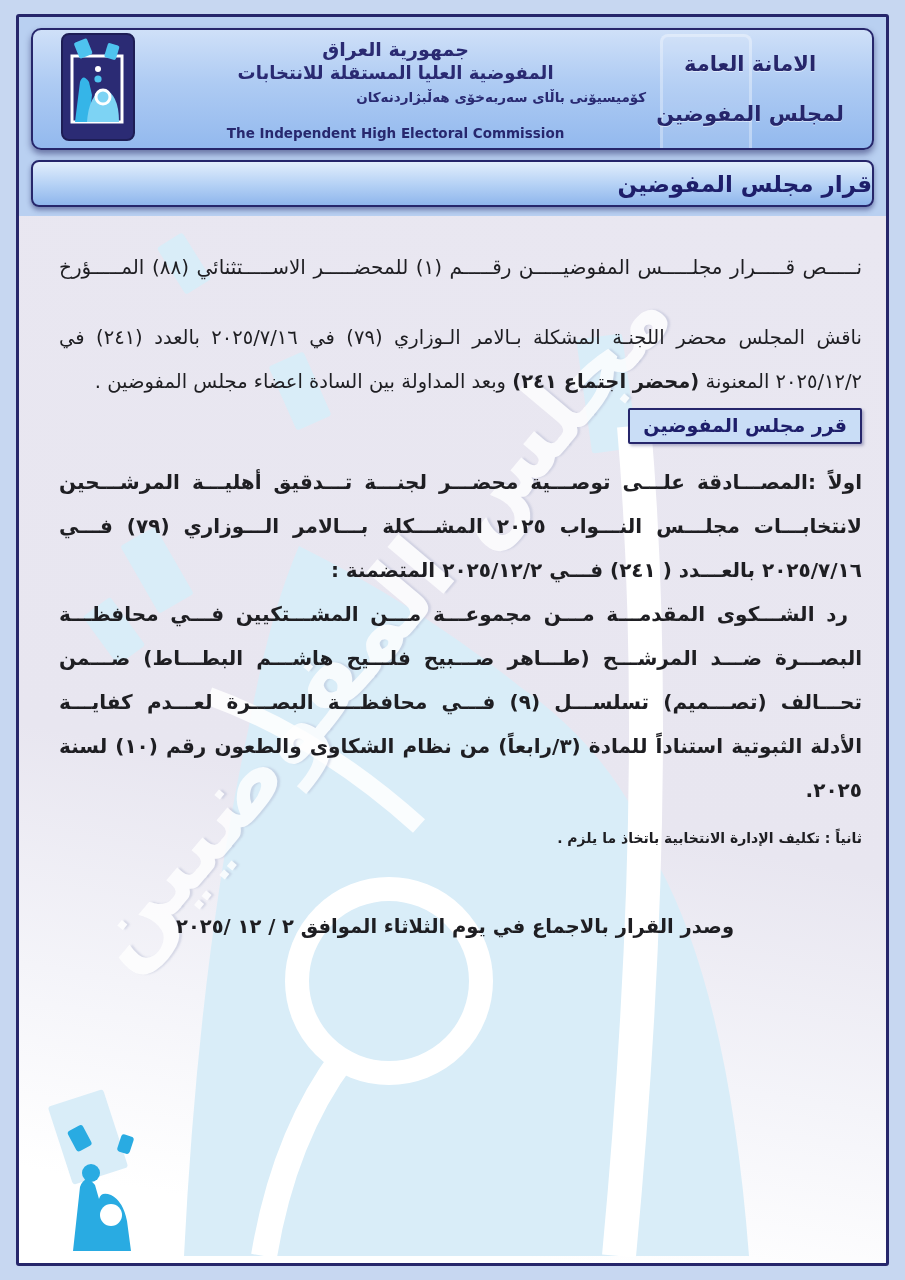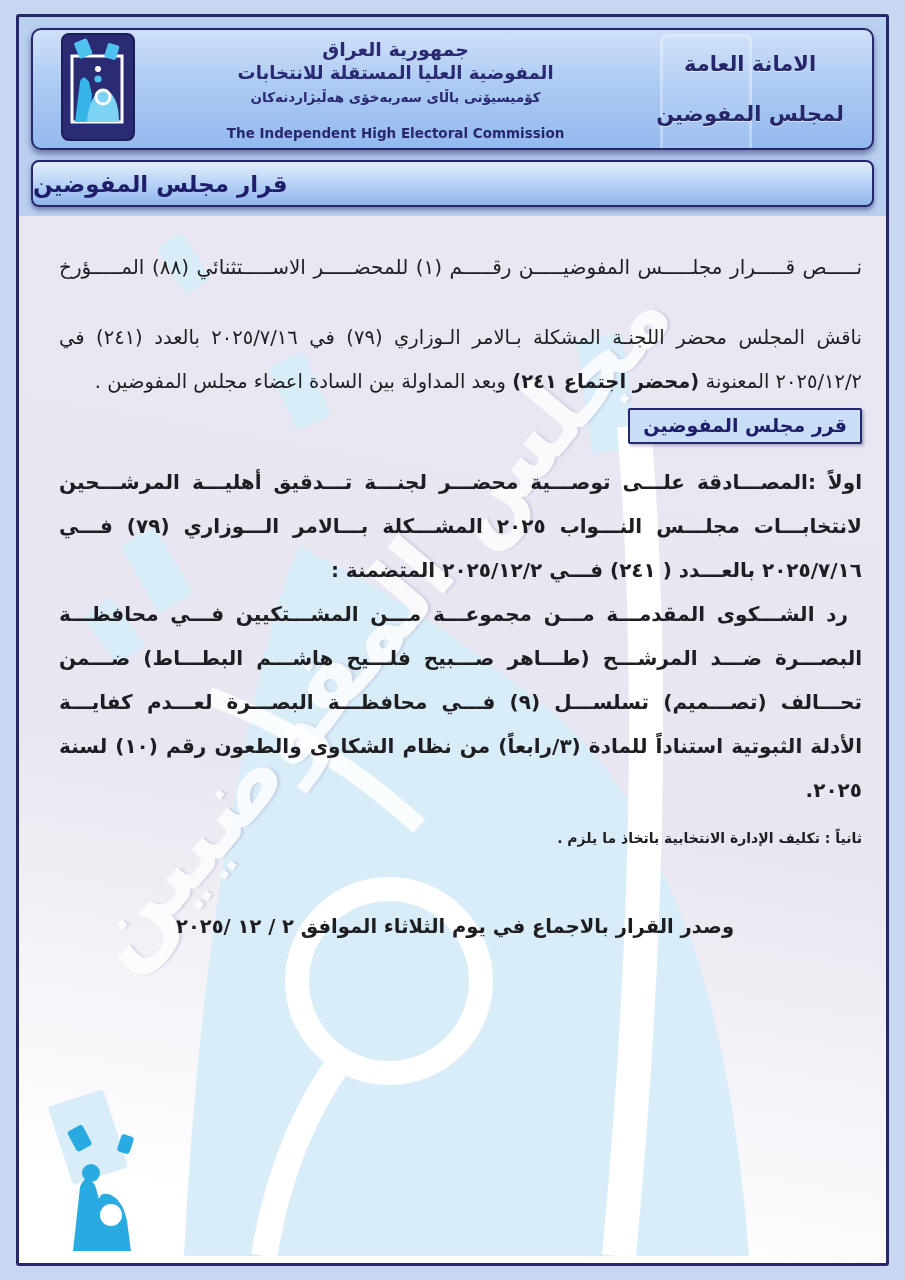--- a/index.html
+++ b/index.html
@@ -51,32 +51,32 @@
     text-align:center; line-height:2.4;
     text-shadow:0 1px 0 rgba(255,255,255,.5);
     z-index:1;
   }
   .header-center{
     flex:1; text-align:center; color:#2a2a72; z-index:1;
     padding:0 10px;
   }
   .header-center .rep   { font-size:19px; font-weight:bold; letter-spacing:1px; }
   .header-center .com-ar{ font-size:18px; font-weight:bold; margin-top:2px; }
-  .header-center .com-ku{ font-size:13.5px; font-weight:bold; margin-top:6px; }
+  .header-center .com-ku{ font-size:13.5px; font-weight:bold; margin-top:6px;text-align:right; }
   .header-center .com-en{ font-size:13.5px; font-weight:bold; margin-top:20px; direction:ltr; color:#27276e; }
   .logo-wrap{ flex:0 0 auto; z-index:1; }
 
   .title-bar{
     margin-top:10px;
     height:47px;
     border:2px solid var(--navy,#26266b);
     border-radius:8px;
     background:linear-gradient(180deg,#e2eefc 0%,#b3d0f5 55%,#8fb6ec 100%);
     box-shadow:0 3px 5px rgba(25,25,90,.45);
-    display:flex; align-items:center; justify-content:flex-end;
+    display:flex; align-items:center; justify-content:flex-start;
     color:#1e1e6a; font-weight:bold; font-size:23px;
     letter-spacing:.5px;
   }
 
   
   .body-area{
     position:relative; flex:1;
     background:linear-gradient(190deg,#e9e7f1 0%,#e8e6f0 55%,#f4f4f9 75%,#ffffff 92%);
     overflow:hidden;
   }

